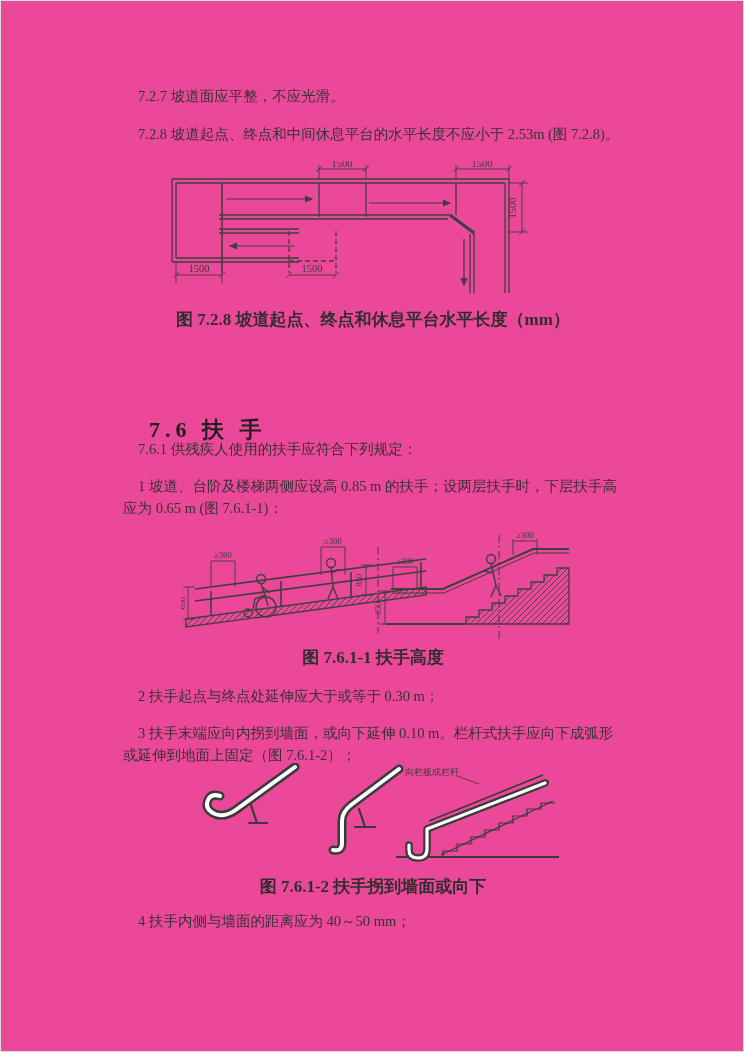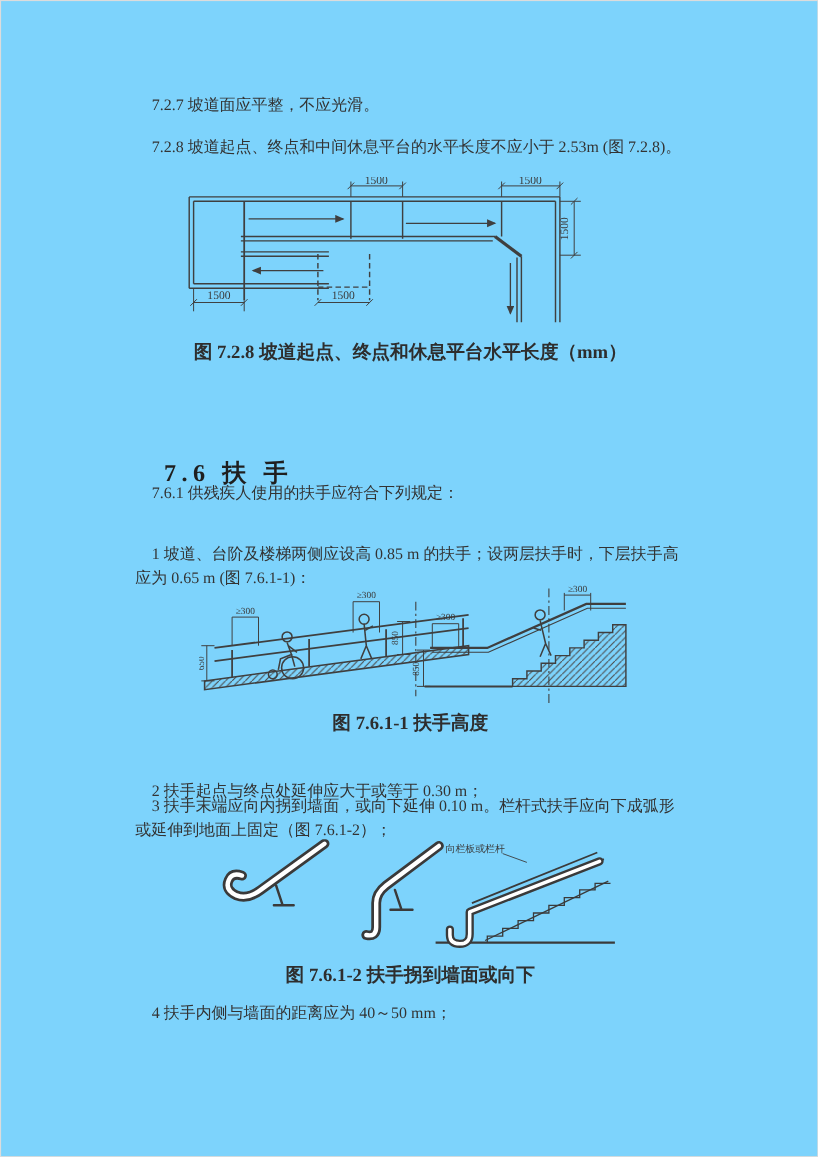--- a/index.html
+++ b/index.html
@@ -1,20 +1,20 @@
 <!DOCTYPE html>
 <html><head>
 <meta charset="utf-8">
 <style>
   html,body{margin:0;padding:0;background:#f2f2f2;}
   .page{
     position:relative;
     width:744px;height:1052px;
     margin:0 auto;
-    background:#7dd3fc;
+    background:#ec4899;
     border:1px solid #dcdcdc;
     box-sizing:border-box;
     font-family:"Liberation Serif","DejaVu Serif",serif;
     color:#333333;
     overflow:hidden;
   }
   .para{
     position:absolute;
     left:122px;width:504px;
     font-size:14.5px;line-height:1.55;
@@ -128,21 +128,21 @@
     <text class="dimtxt" x="352" y="47" text-anchor="middle" transform="rotate(-90 352 47)">1500</text>
     <text class="dimtxt" x="35" y="111" text-anchor="middle">1500</text>
     <text class="dimtxt" x="148" y="111" text-anchor="middle">1500</text>
   </svg>
 
   <div class="caption" style="top:307px">图 7.2.8   坡道起点、终点和休息平台水平长度（mm）</div>
 
   <div class="heading">7.6 扶 手</div>
 
   <div class="para" style="top:437px">7.6.1  供残疾人使用的扶手应符合下列规定：</div>
-  <div class="para" style="top:492px">1  坡道、台阶及楼梯两侧应设高 0.85 m 的扶手；设两层扶手时，下层扶手高应为 0.65 m (图 7.6.1-1)：</div>
+  <div class="para" style="top:474px">1  坡道、台阶及楼梯两侧应设高 0.85 m 的扶手；设两层扶手时，下层扶手高应为 0.65 m (图 7.6.1-1)：</div>
 
   <svg style="left:180px;top:528px" width="390" height="115" viewBox="0 0 390 115">
     <defs>
       <pattern id="hatch" patternUnits="userSpaceOnUse" width="6" height="6">
         <path d="M0,6 L6,0" stroke="#4a4a4a" stroke-width="1"></path>
       </pattern>
     </defs>
 
     <polygon points="5,90 245,58 245,66 5,98" fill="url(#hatch)" stroke="#3f3f3f" stroke-width="1.4"></polygon>
 
@@ -218,21 +218,21 @@
         <path d="M356,10 L356,26"></path>
         <path d="M332,12 L356,12"></path>
     </g>
     <text class="dimtxt-sm" x="224" y="35" text-anchor="middle">≥300</text>
     <text class="dimtxt-sm" x="344" y="9" text-anchor="middle">≥300</text>
     <text class="dimtxt-sm" x="200" y="79" text-anchor="middle" transform="rotate(-90 200 79)">850</text>
   </svg>
 
   <div class="caption" style="top:645px">图 7.6.1-1   扶手高度</div>
 
-  <div class="para" style="top:708px">2  扶手起点与终点处延伸应大于或等于 0.30 m；</div>
+  <div class="para" style="top:684px">2  扶手起点与终点处延伸应大于或等于 0.30 m；</div>
   <div class="para" style="top:721px">3  扶手末端应向内拐到墙面，或向下延伸 0.10 m。栏杆式扶手应向下成弧形或延伸到地面上固定（图 7.6.1-2）；</div>
 
   <svg style="left:190px;top:762px" width="372" height="110" viewBox="0 0 372 110">
 
     <g fill="none" stroke-linecap="round" stroke-linejoin="round">
       <path d="M104,4 L46,46 Q34,55 24,51 Q13,46 17,37 Q20,30 29,33" stroke="#3a3a3a" stroke-width="9"></path>
       <path d="M104,4 L46,46 Q34,55 24,51 Q13,46 17,37 Q20,30 29,33" stroke="#ffffff" stroke-width="4"></path>
       <path d="M60,42 L66,60 M58,60 L76,60" stroke="#3a3a3a" stroke-width="2.2"></path>
     </g>
 

